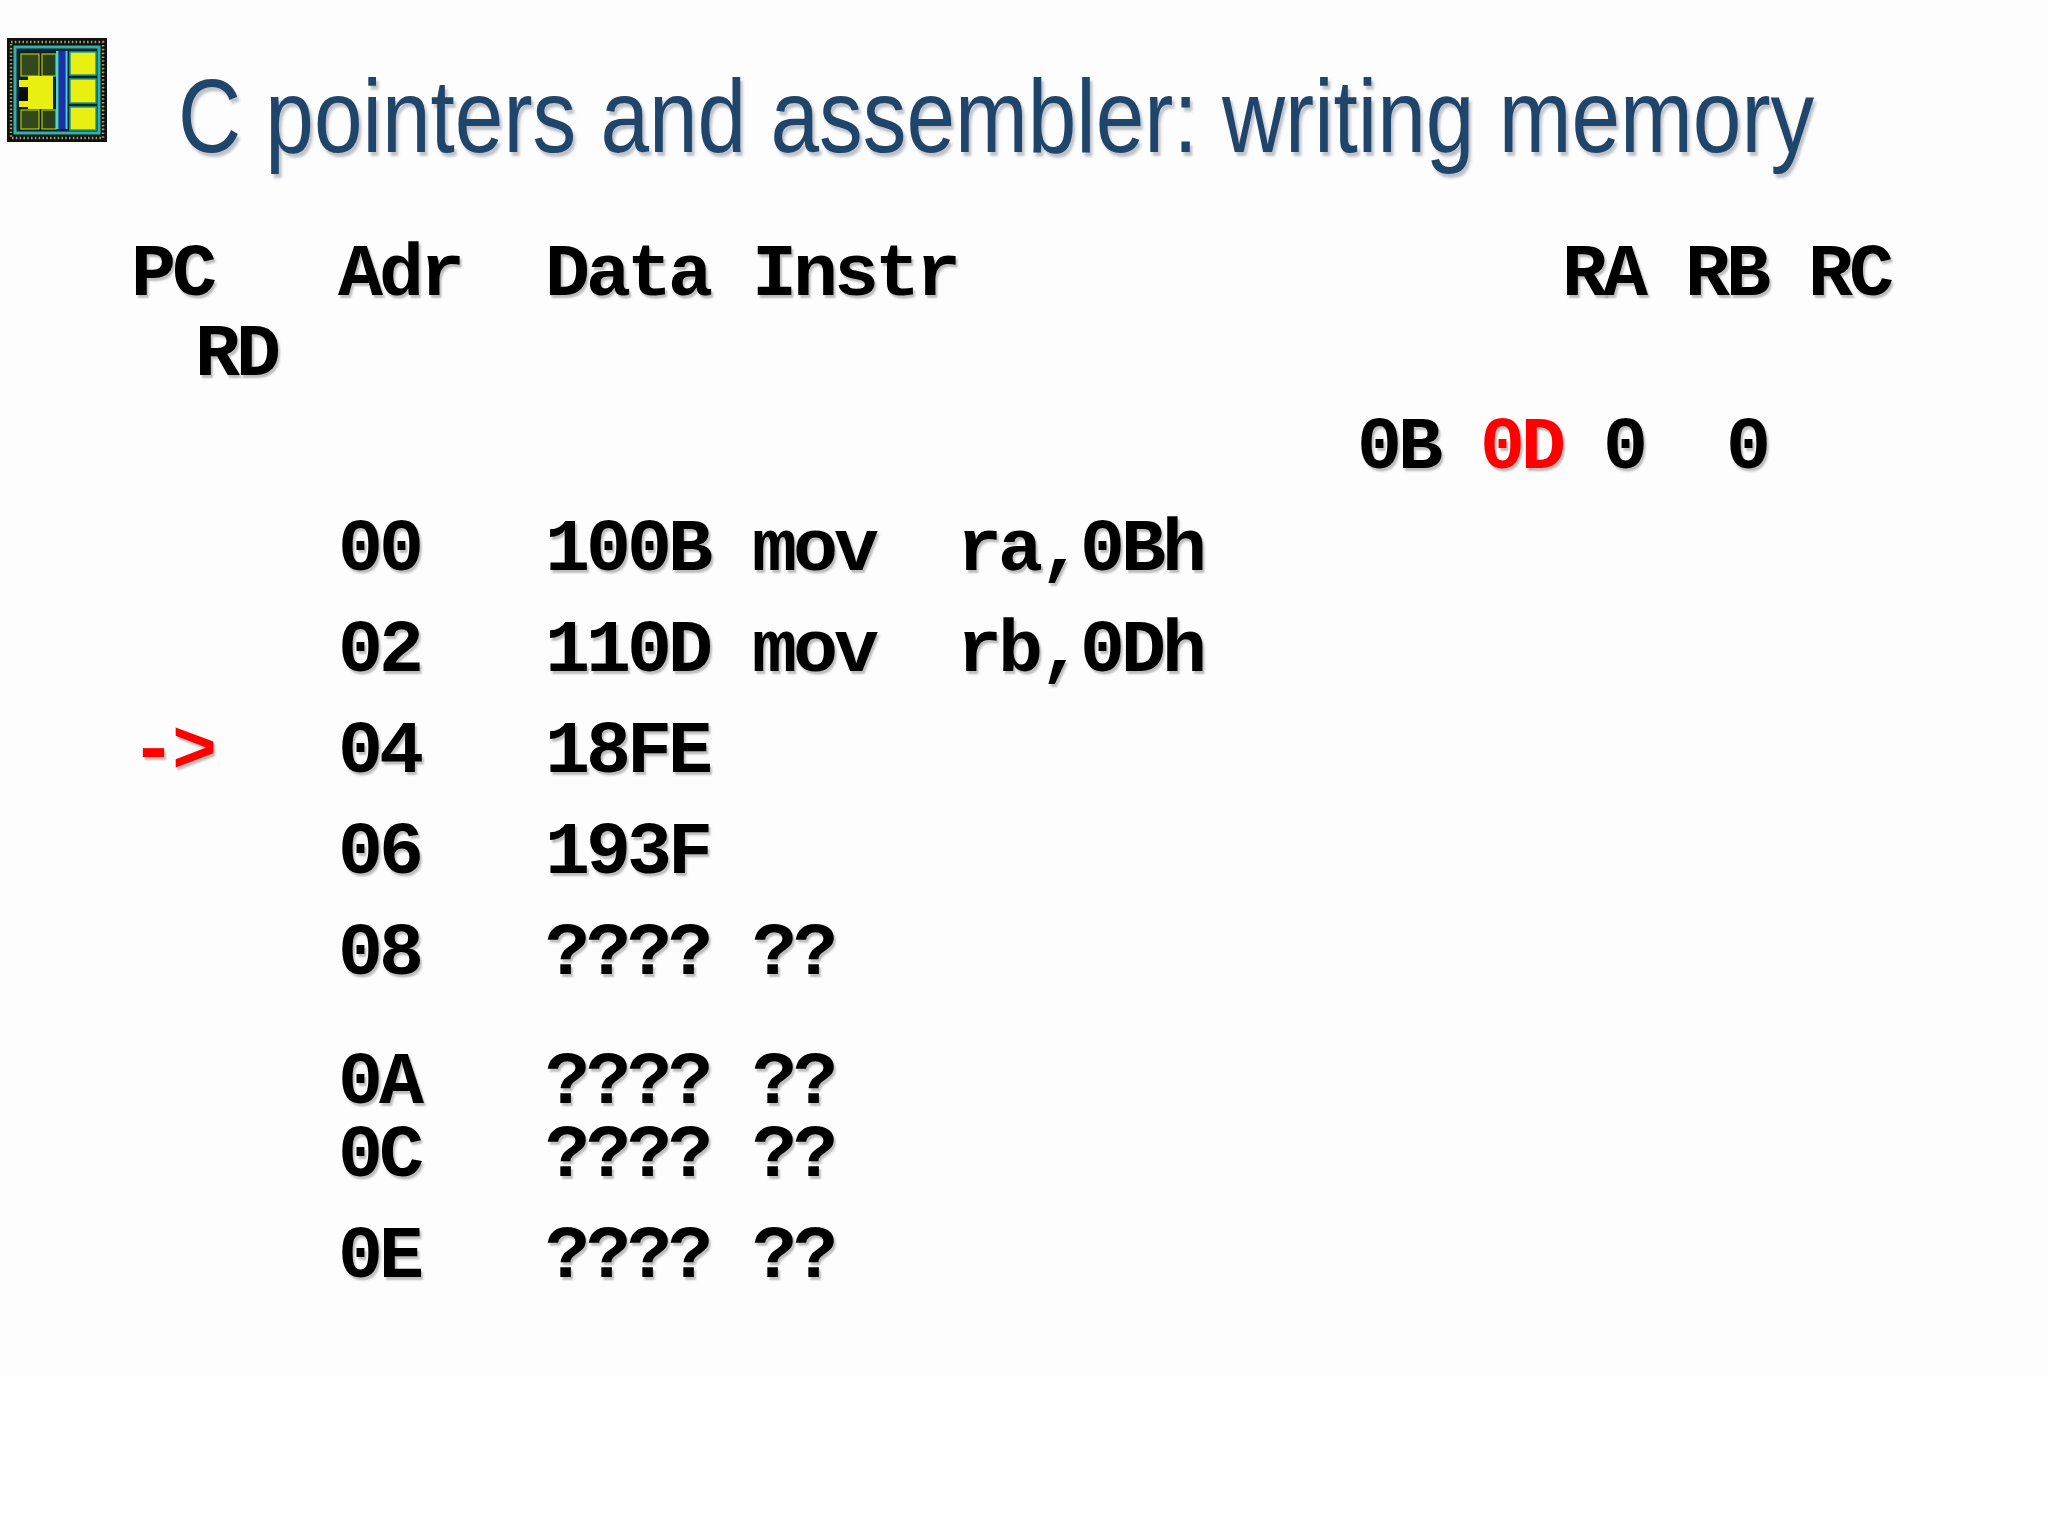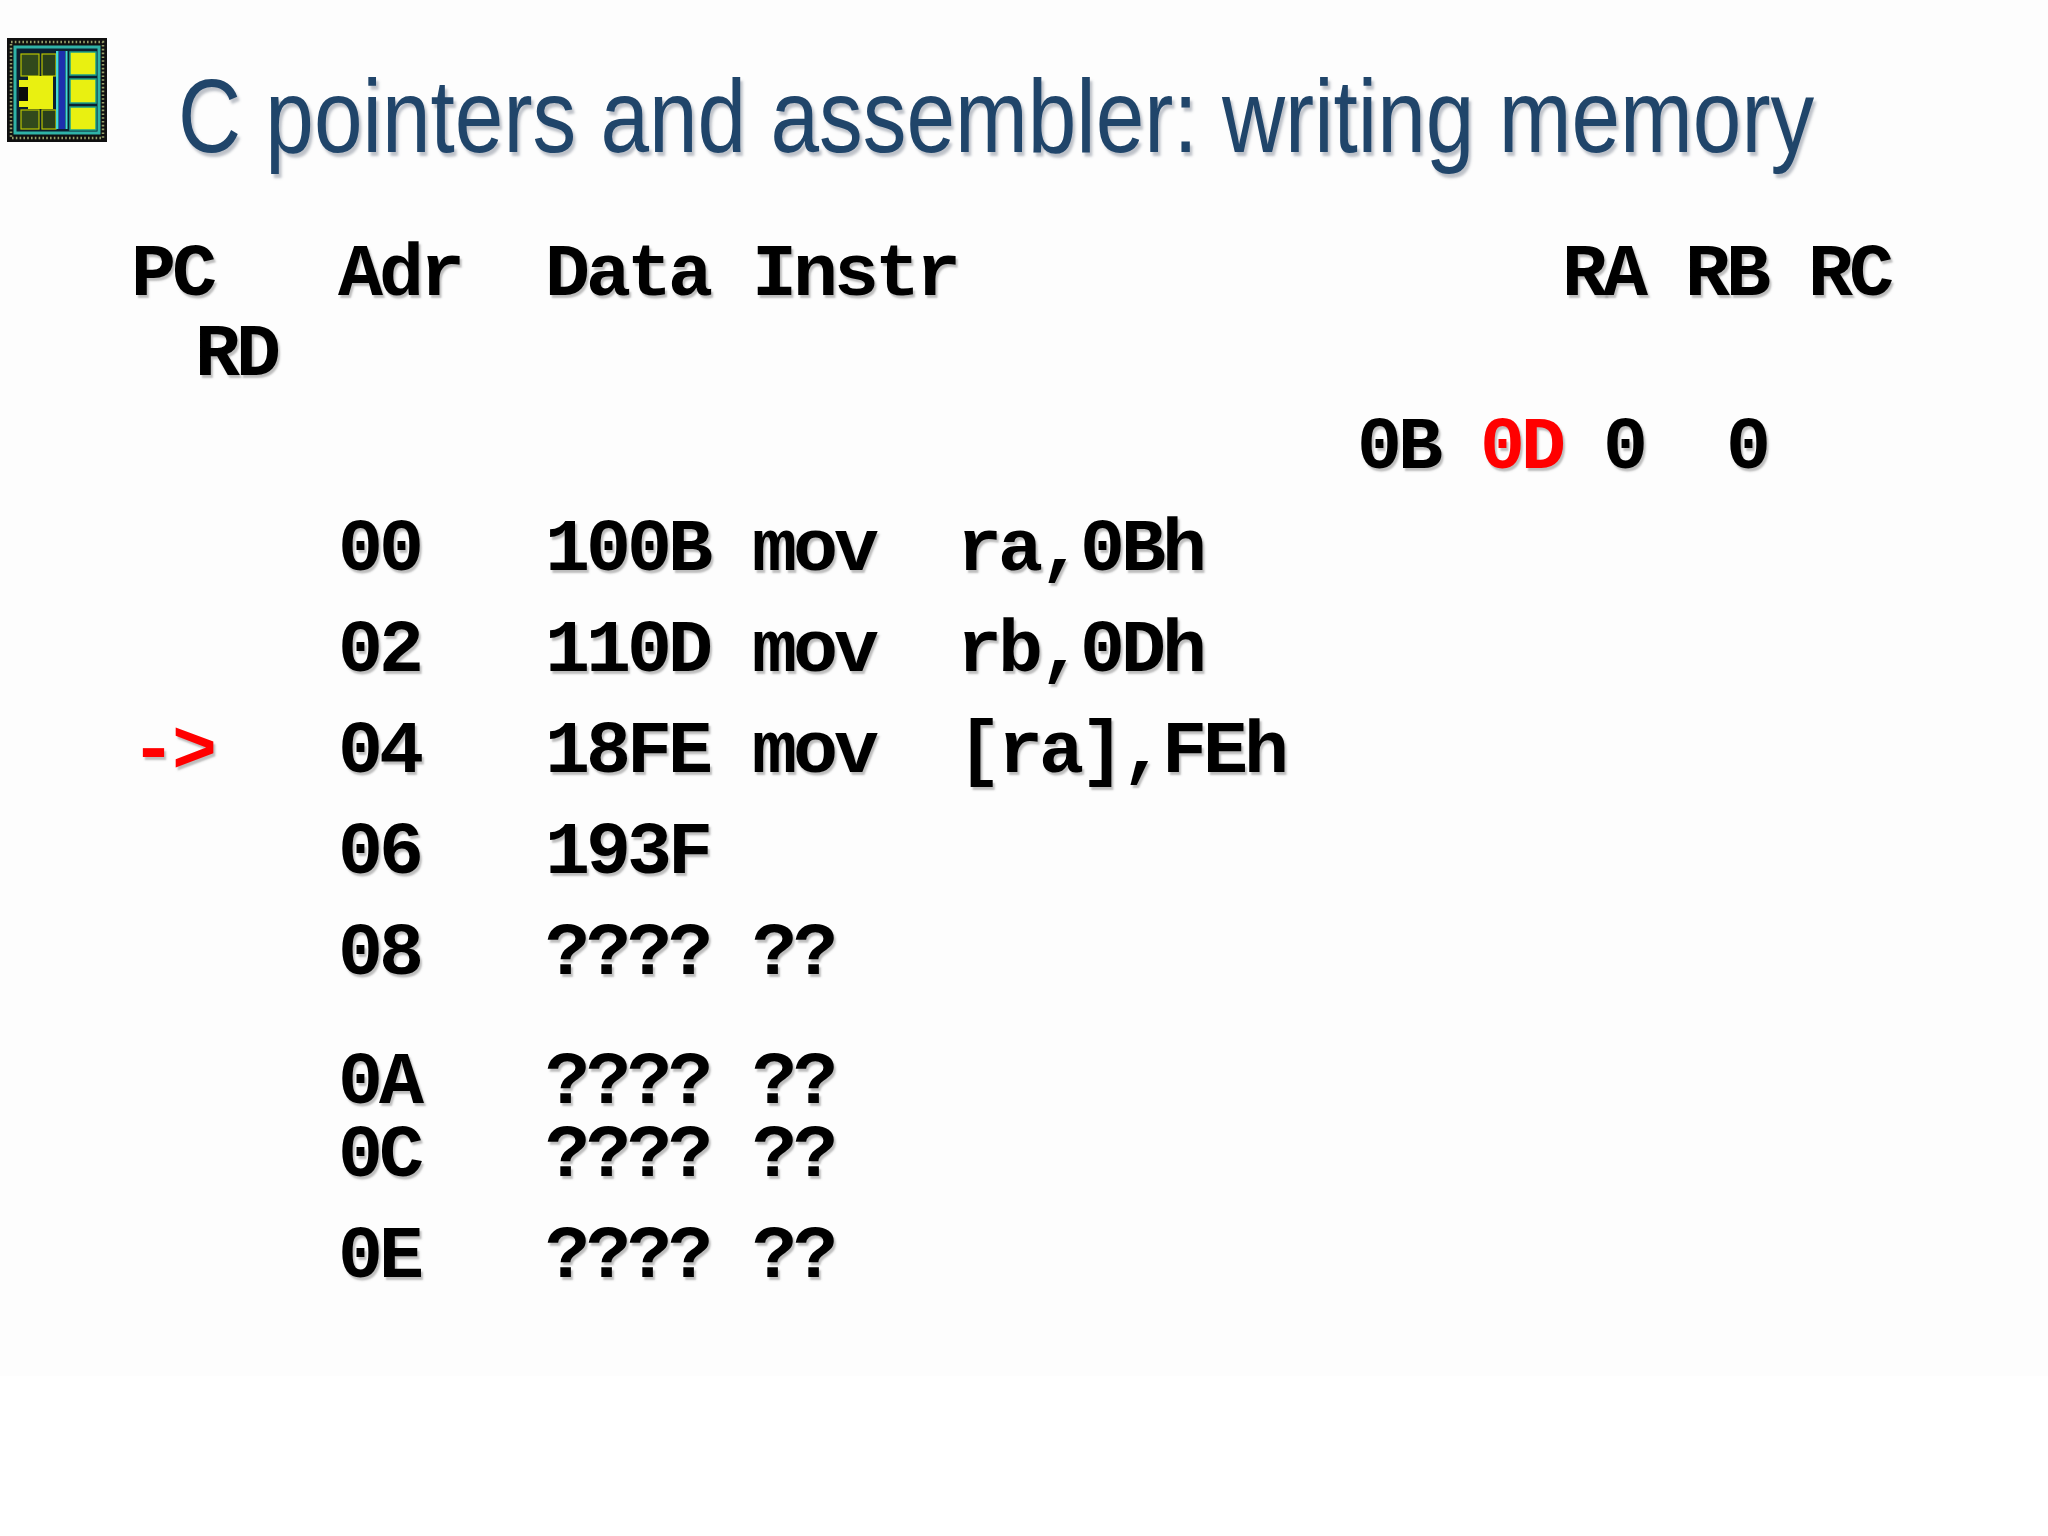--- a/index.html
+++ b/index.html
@@ -132,21 +132,20 @@
       <span class="cell arrow-col highlight"></span>
       <span class="cell adr-col">02</span>
       <span class="cell data-col">110D</span>
       <span class="cell instr-col">mov  rb,0Dh</span>
     </div>
 
     <div class="mono-row" style="top: 715px;">
       <span class="cell arrow-col highlight">-&gt;</span>
       <span class="cell adr-col">04</span>
       <span class="cell data-col">18FE</span>
-      <span class="cell instr-col">mov  [ra],FEh</span>
     </div>
 
     <div class="mono-row" style="top: 816px;">
       <span class="cell arrow-col highlight"></span>
       <span class="cell adr-col">06</span>
       <span class="cell data-col">193F</span>
     </div>
 
     <div class="mono-row" style="top: 917px;">
       <span class="cell arrow-col highlight"></span>

